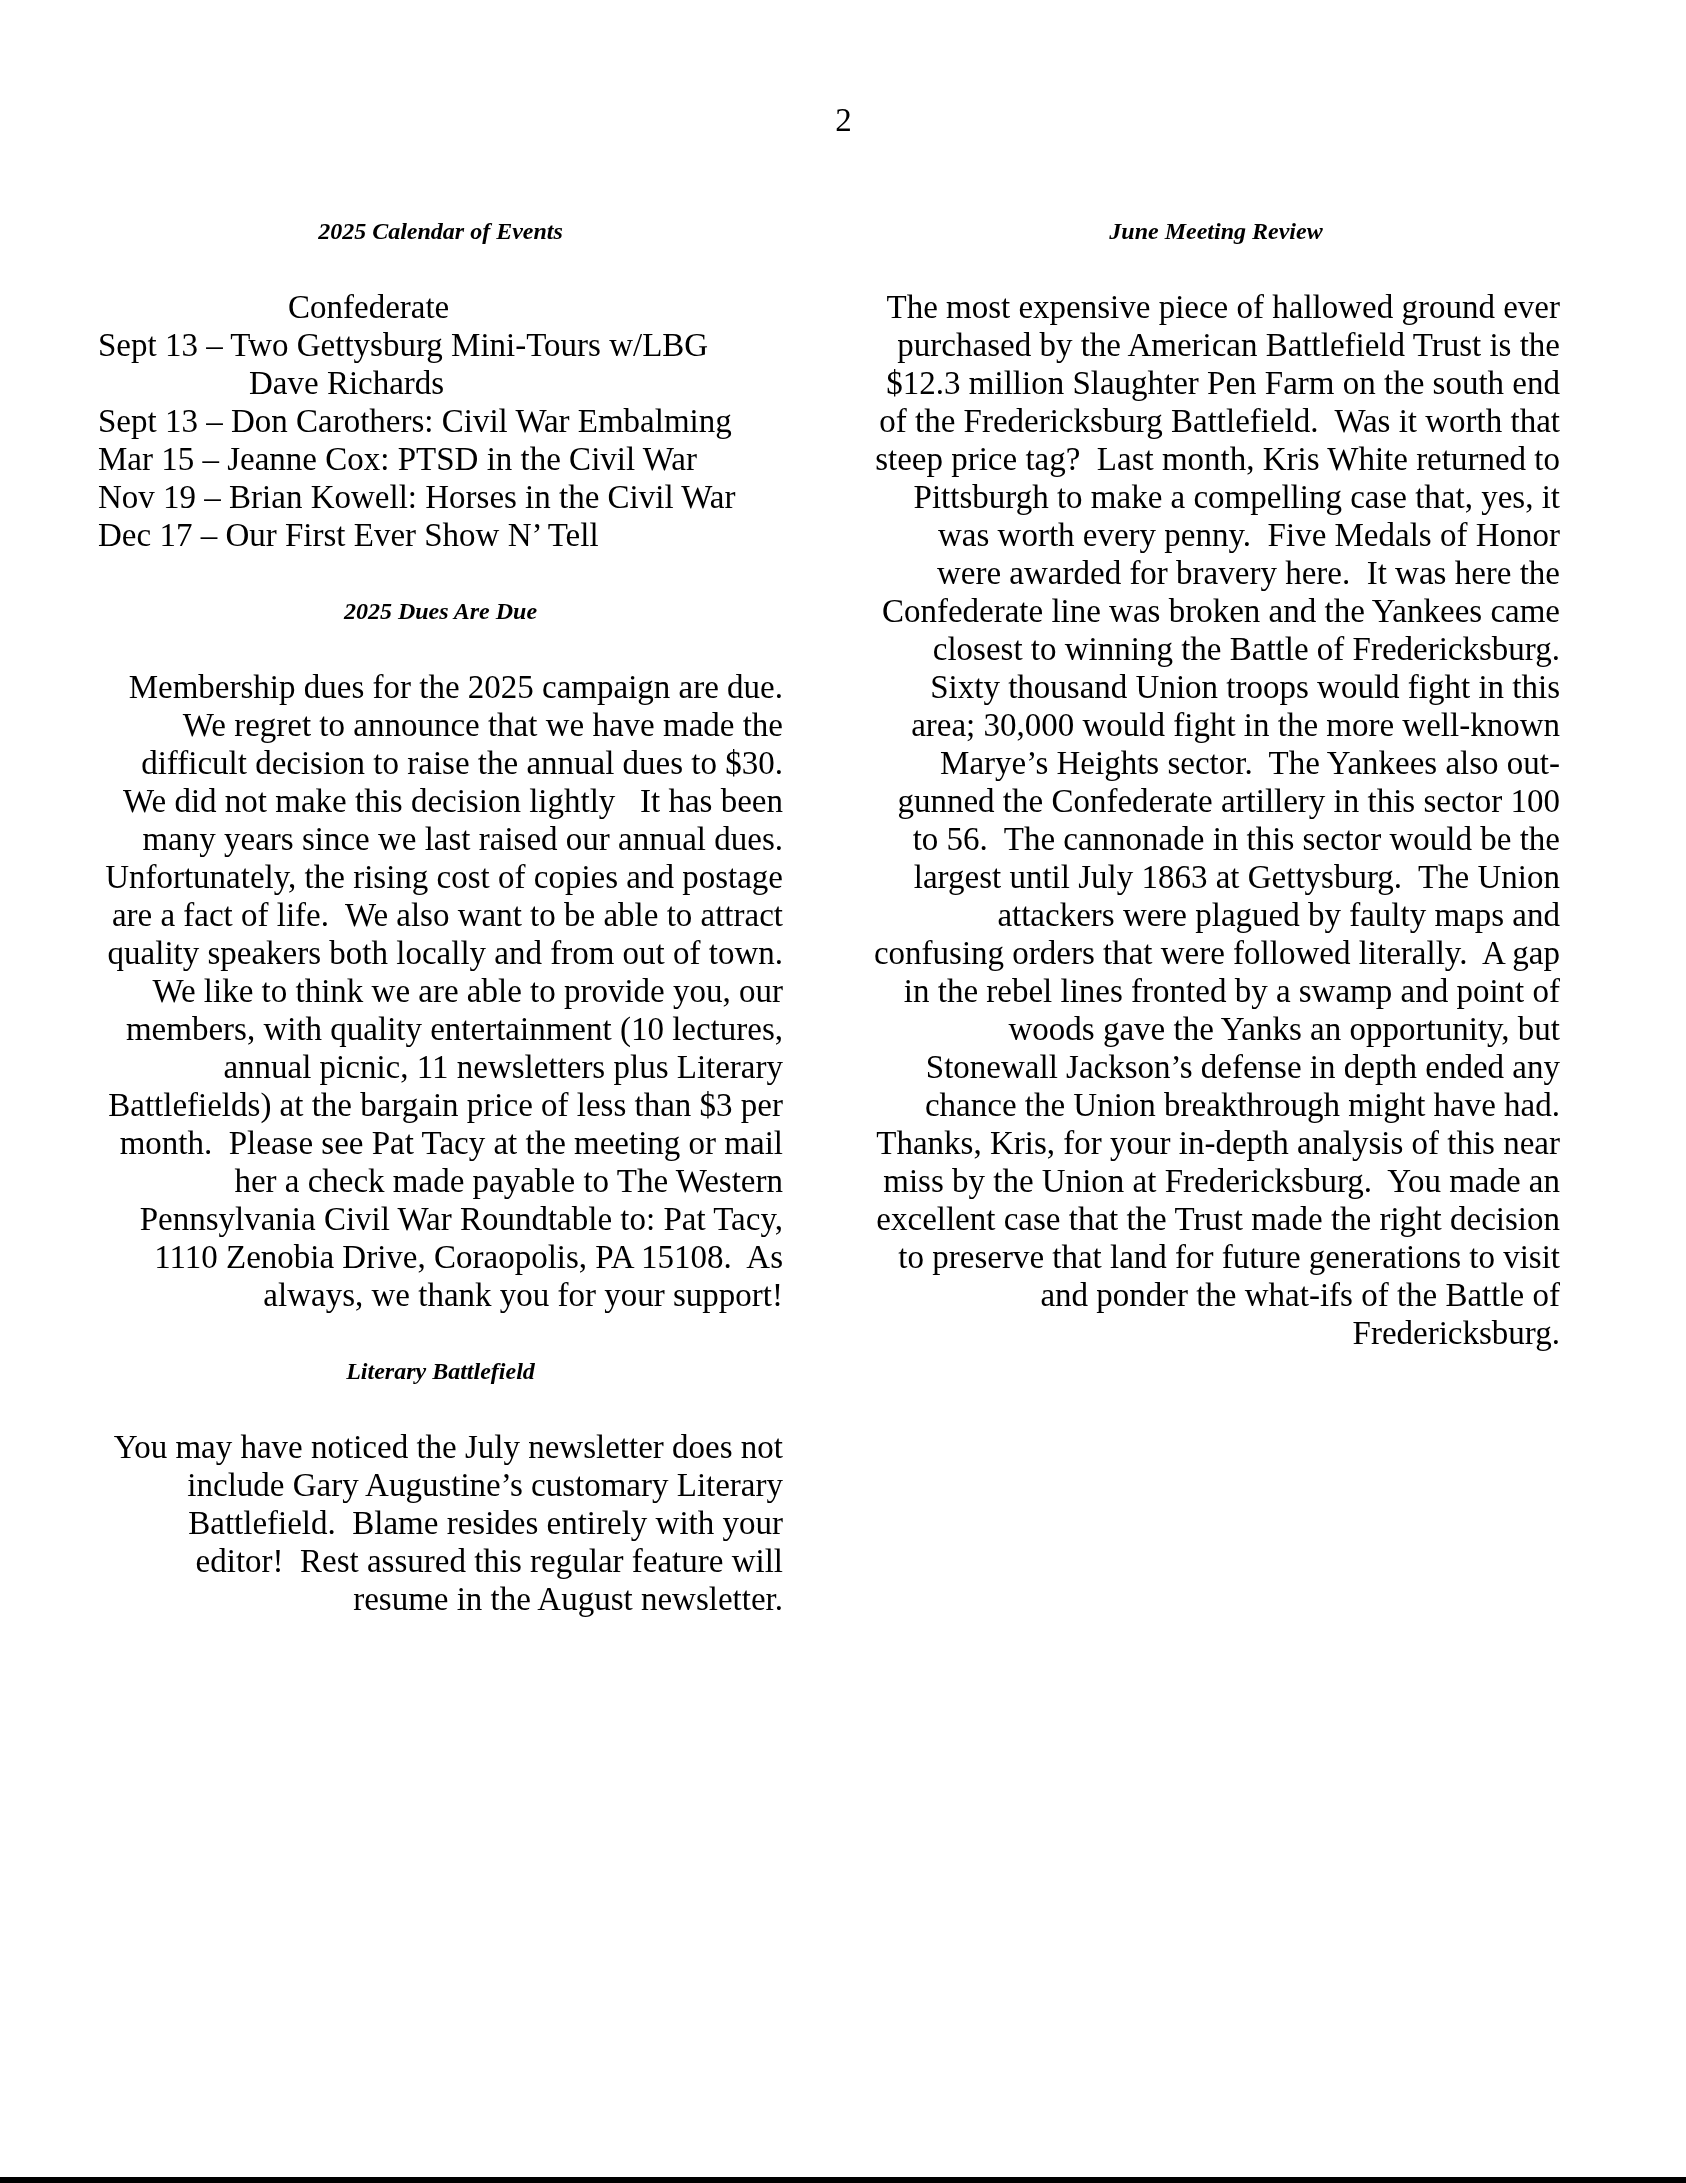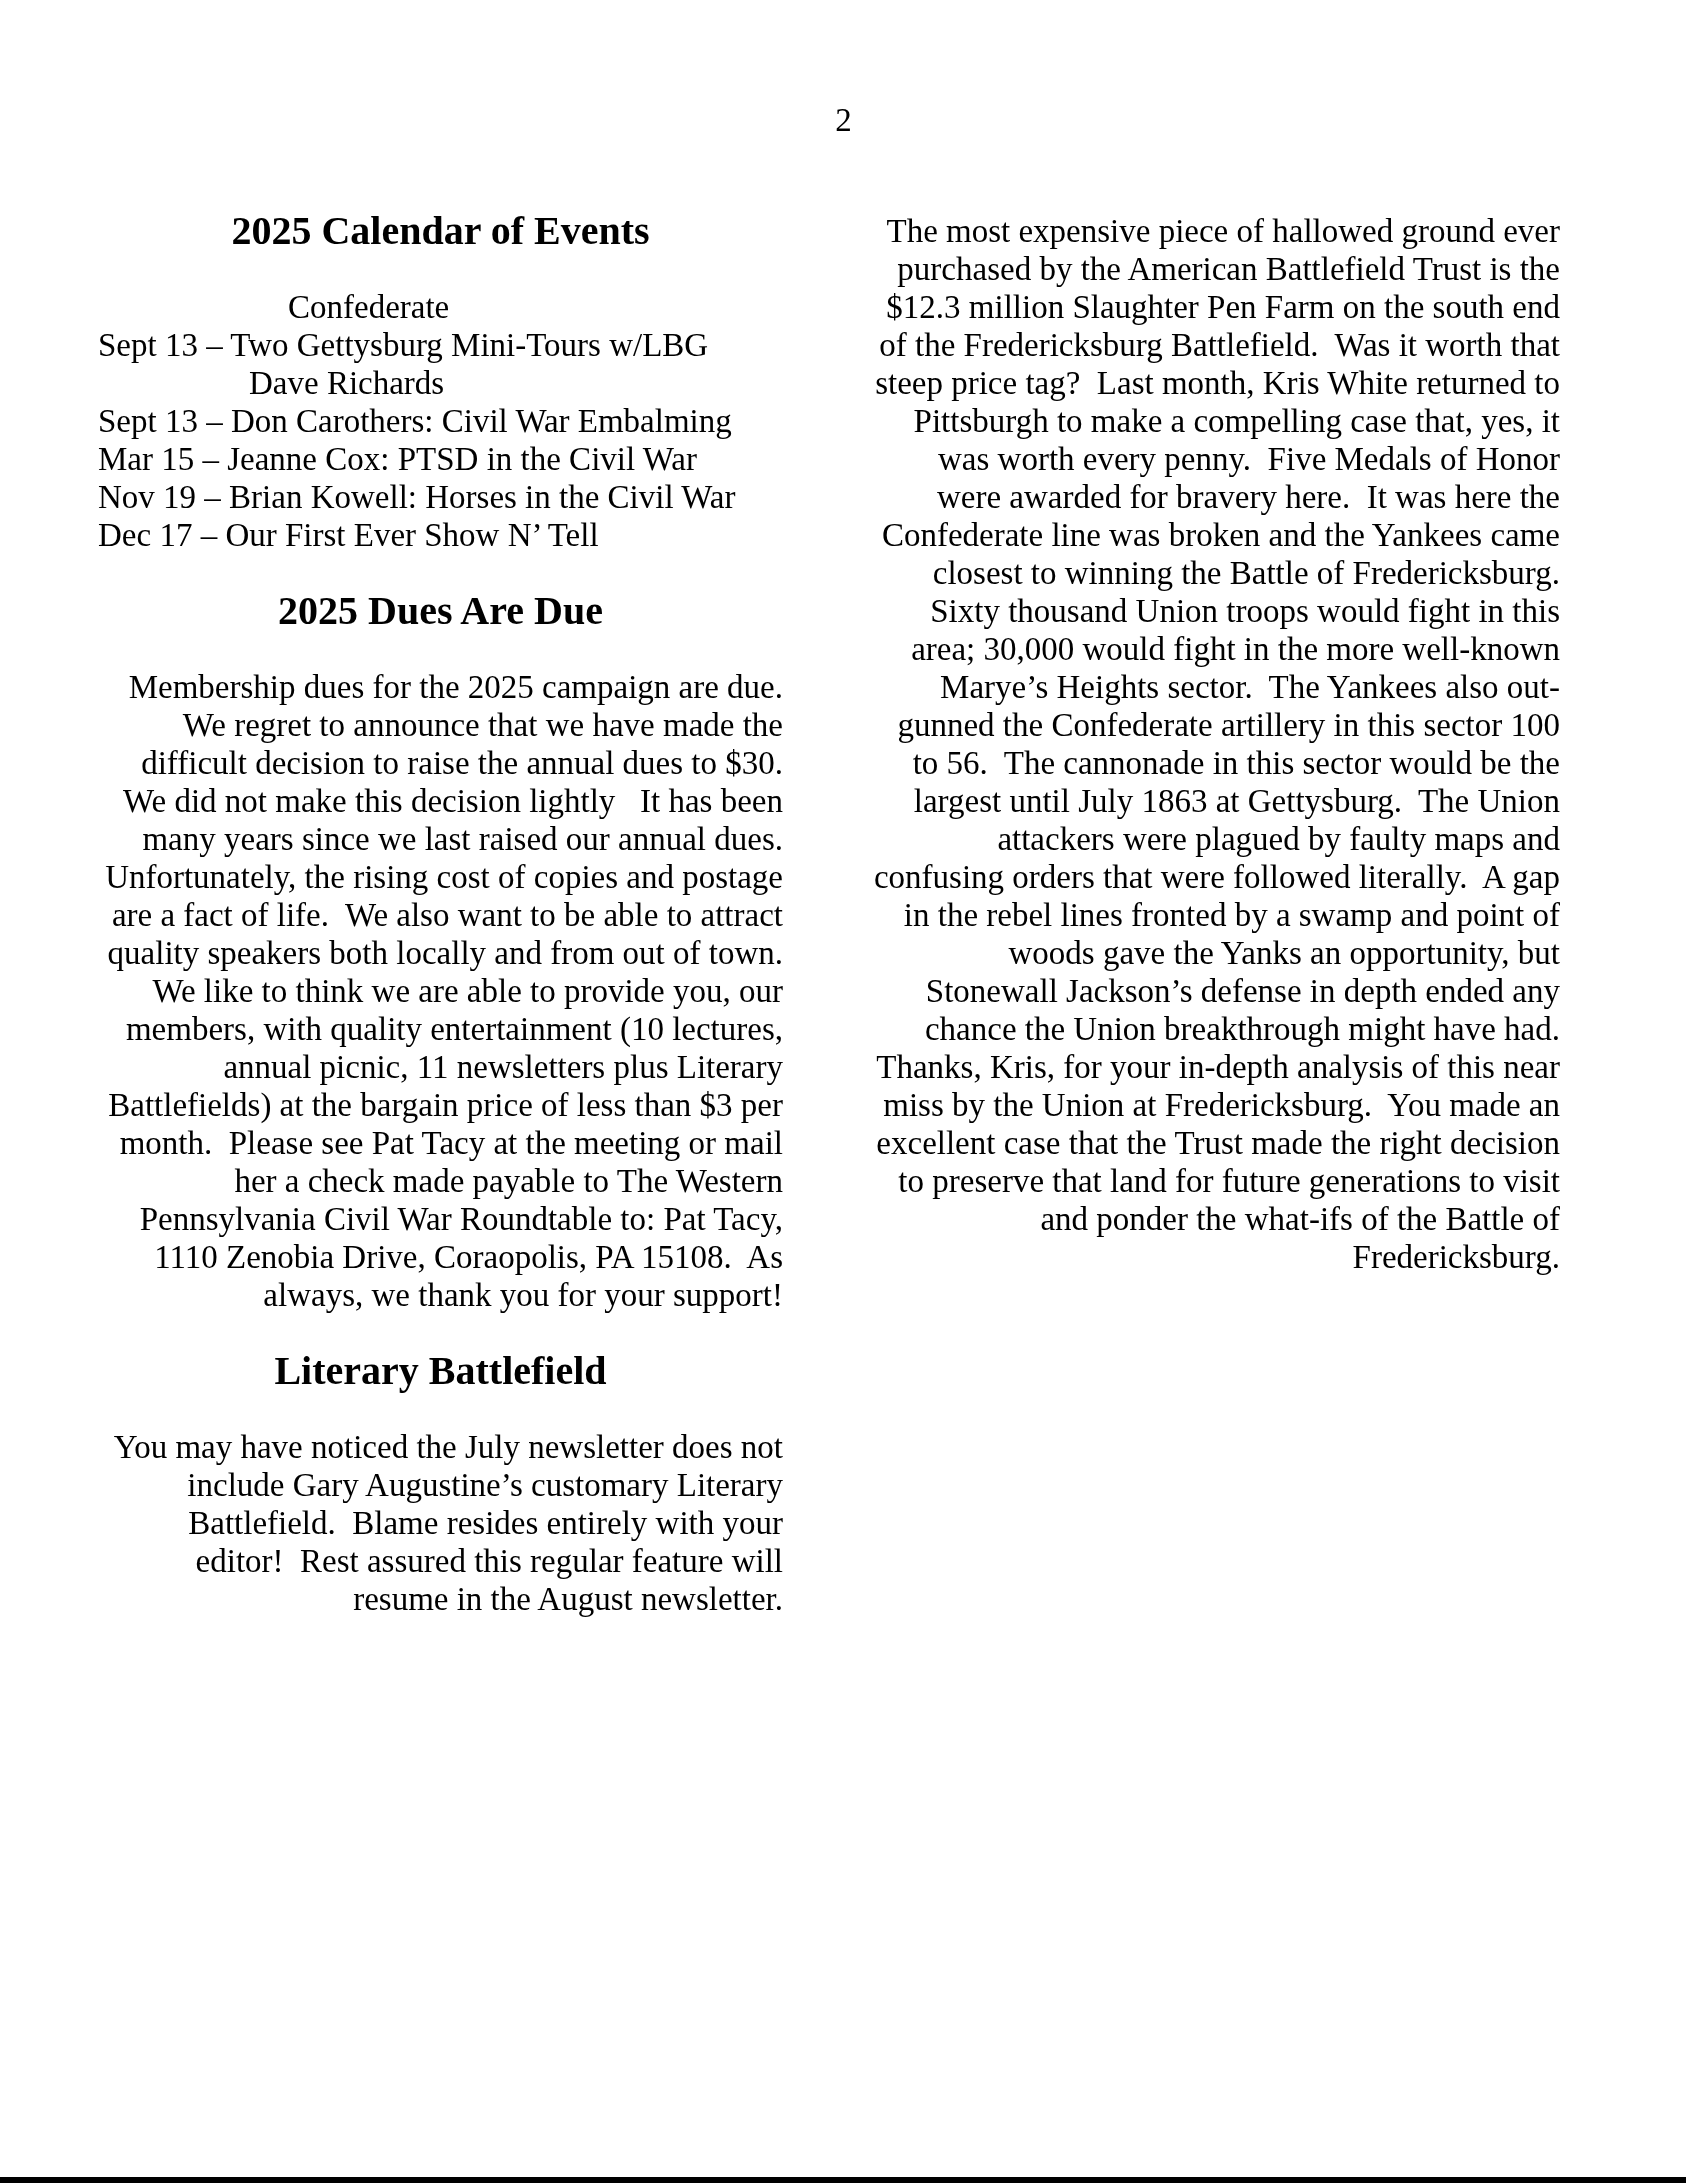--- a/index.html
+++ b/index.html
@@ -31,25 +31,26 @@
   }
   .col-left {
     left: 98px;
     width: 685px;
   }
   .col-right {
     left: 872px;
     width: 688px;
   }
   h2.sec-title {
-    font-size: 40px;
+    font-size: 24px;
     line-height: 38px;
     font-weight: bold;
     text-align: center;
     margin: 38px 0;
+    font-style: italic;
   }
   .col > :first-child {
     margin-top: 0;
   }
   p.body-par {
     margin: 38px 0;
     white-space: pre-wrap;
     text-align: right;
   }
   .cal-list {
@@ -96,20 +97,21 @@
     <p class="body-par"><span>Membership dues for the 2025 campaign are due.  </span><span class="bold-seg">We regret to announce that we have made the difficult decision to raise the annual dues to $30</span><span>.  We did not make this decision lightly   It has been many years since we last raised our annual dues.  Unfortunately, the rising cost of copies and postage are a fact of life.  We also want to be able to attract quality speakers both locally and from out of town.  We like to think we are able to provide you, our members, with quality entertainment (10 lectures, annual picnic, 11 newsletters plus Literary Battlefields) at the bargain price of less than $3 per month.  Please see Pat Tacy at the meeting or mail her a check made payable to The Western Pennsylvania Civil War Roundtable to: Pat Tacy, 1110 Zenobia Drive, Coraopolis, PA 15108.  As always, we thank you for your support!</span></p>
 
     <h2 class="sec-title">Literary Battlefield</h2>
 
     <p class="body-par">You may have noticed the July newsletter does not include Gary Augustine’s customary Literary Battlefield.  Blame resides entirely with your editor!  Rest assured this regular feature will resume in the August newsletter.</p>
 
   </div>
 
   <div class="col col-right">
 
+    <h2 class="sec-title">June Meeting Review</h2>
 
     <p class="body-par">The most expensive piece of hallowed ground ever purchased by the American Battlefield Trust is the $12.3 million Slaughter Pen Farm on the south end of the Fredericksburg Battlefield.  Was it worth that steep price tag?  Last month, Kris White returned to Pittsburgh to make a compelling case that, yes, it was worth every penny.  Five Medals of Honor were awarded for bravery here.  It was here the Confederate line was broken and the Yankees came closest to winning the Battle of Fredericksburg.  Sixty thousand Union troops would fight in this area; 30,000 would fight in the more well-known Marye’s Heights sector.  The Yankees also out-gunned the Confederate artillery in this sector 100 to 56.  The cannonade in this sector would be the largest until July 1863 at Gettysburg.  The Union attackers were plagued by faulty maps and confusing orders that were followed literally.  A gap in the rebel lines fronted by a swamp and point of woods gave the Yanks an opportunity, but Stonewall Jackson’s defense in depth ended any chance the Union breakthrough might have had.  Thanks, Kris, for your in-depth analysis of this near miss by the Union at Fredericksburg.  You made an excellent case that the Trust made the right decision to preserve that land for future generations to visit and ponder the what-ifs of the Battle of Fredericksburg.</p>
 
   </div>
 
   <div class="bottom-bar"></div>
 
 </div>
 
 

